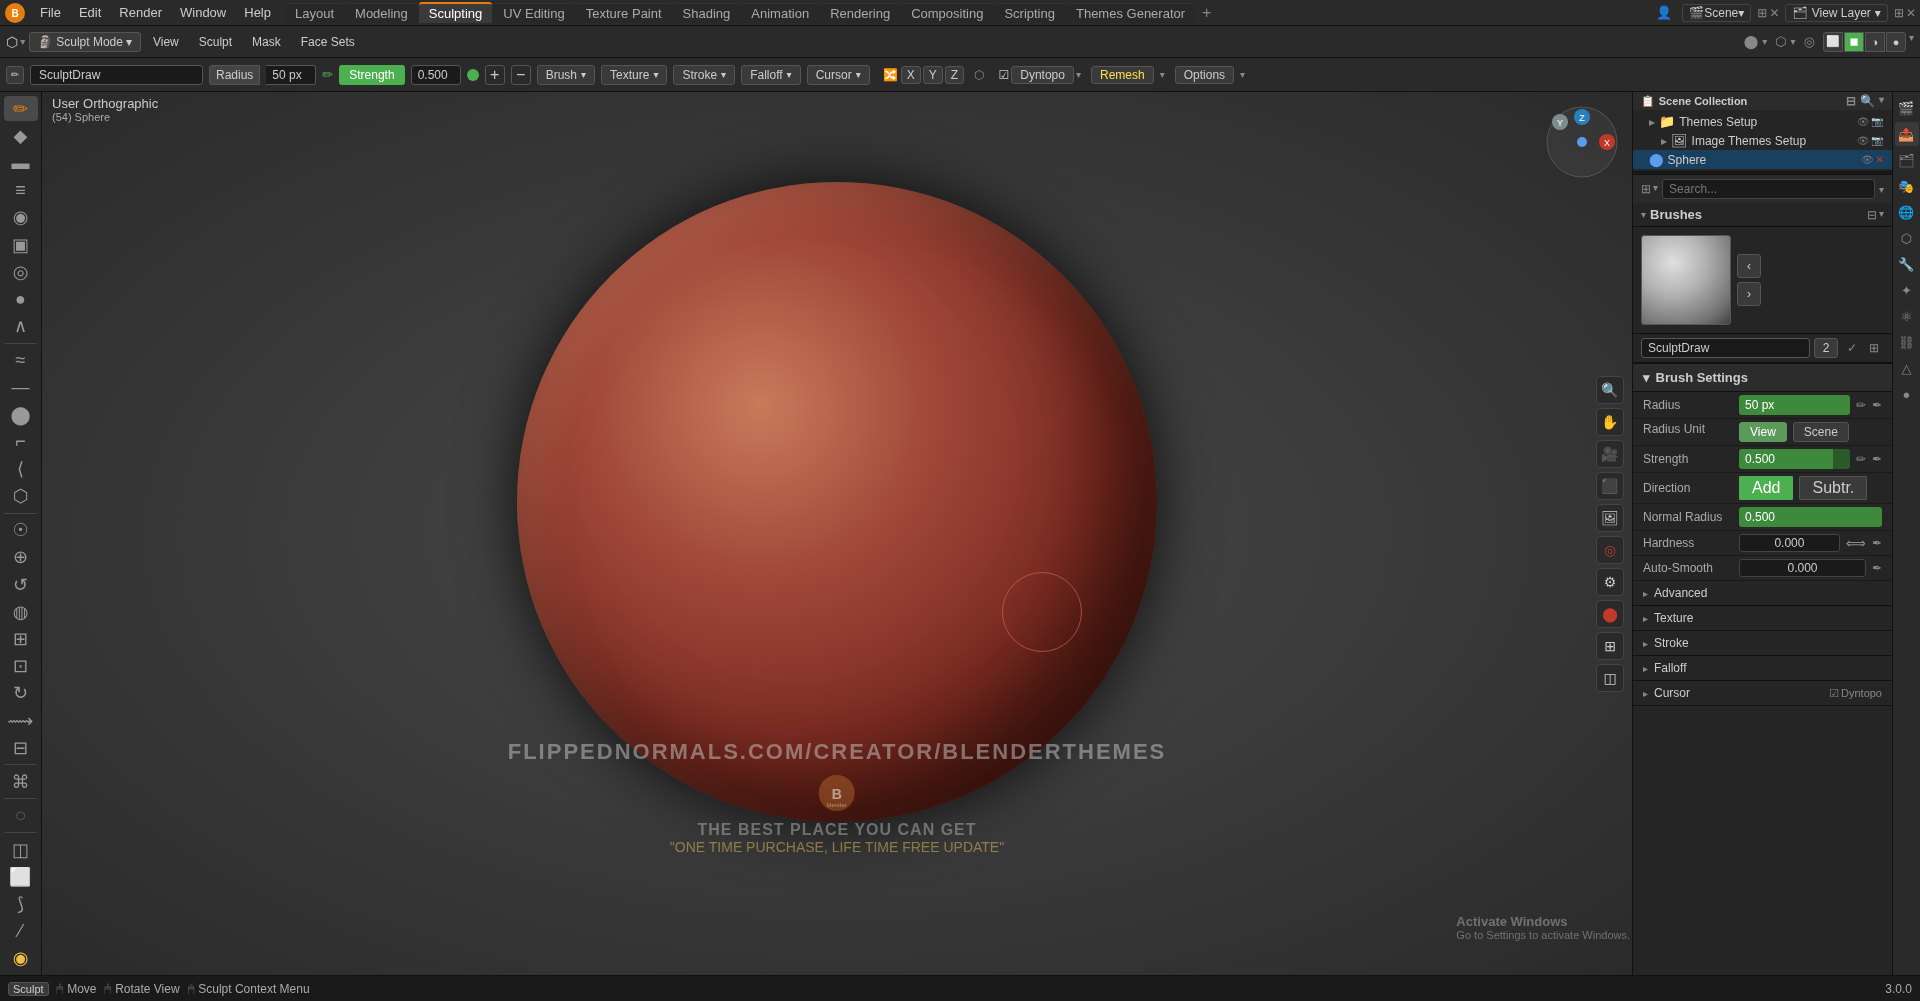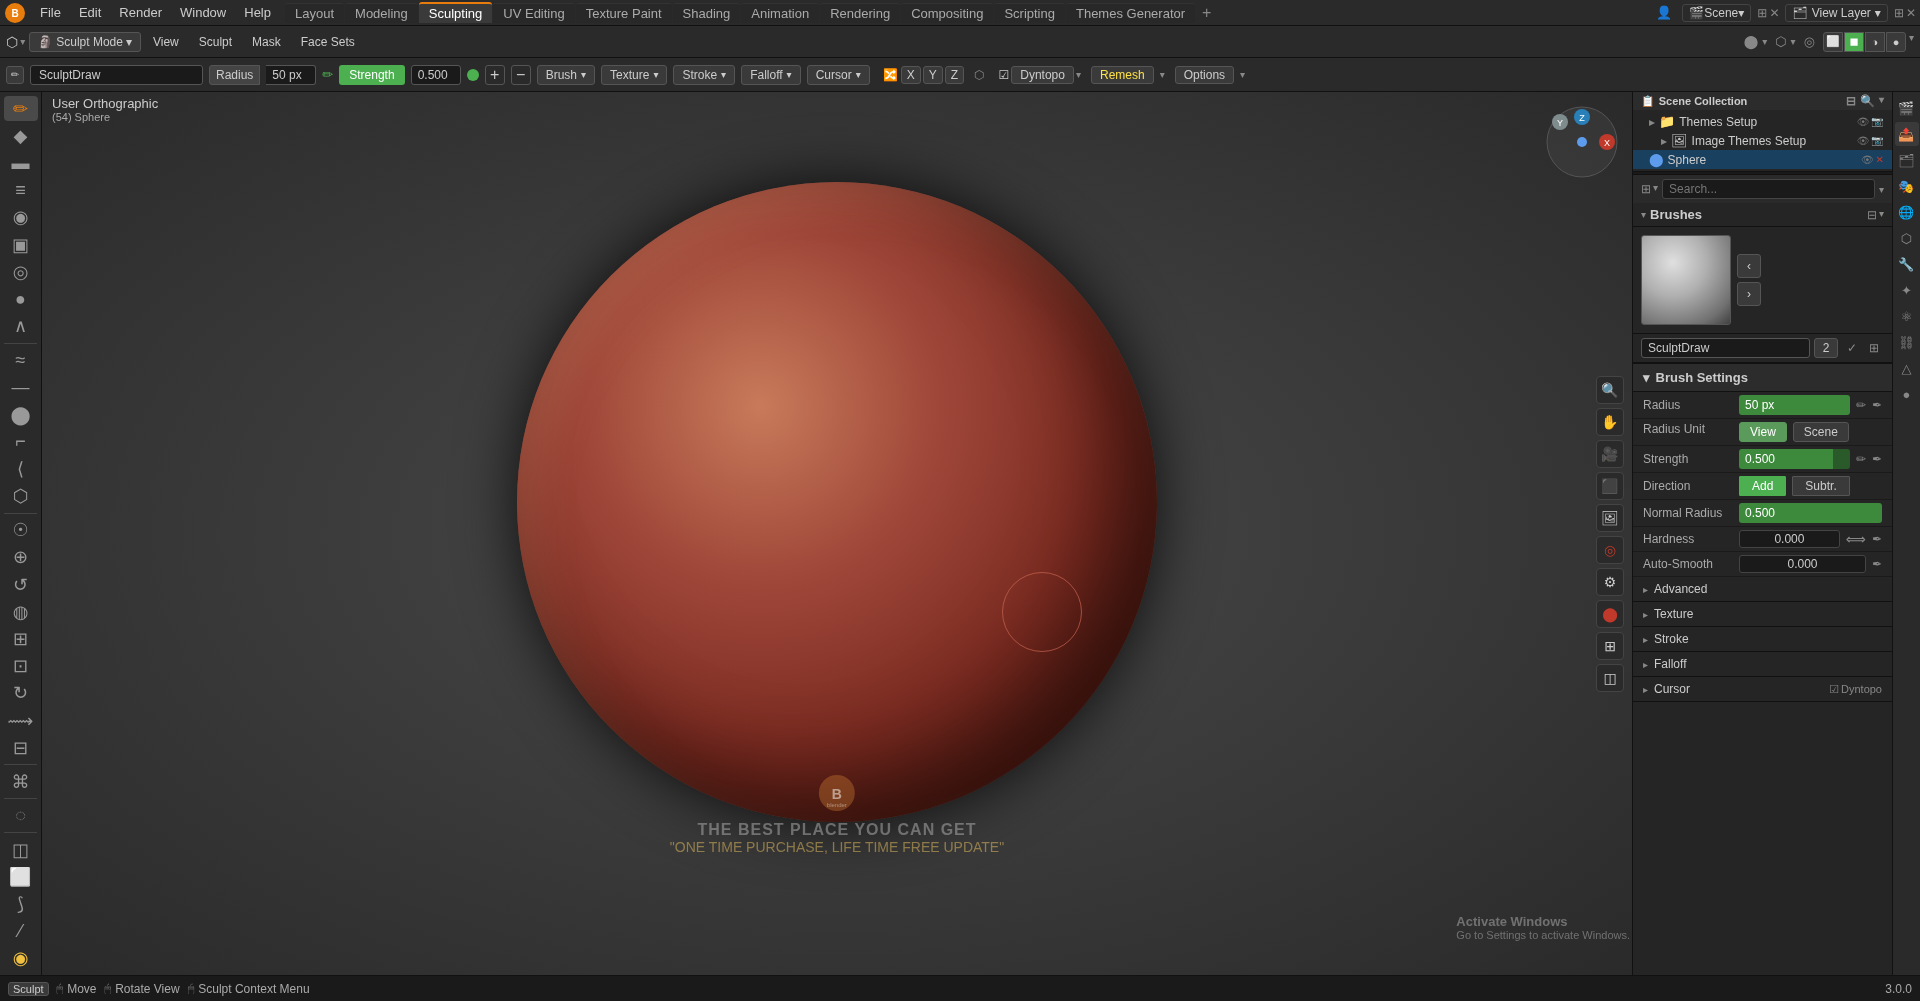--- a/index.html
+++ b/index.html
@@ -528,21 +528,21 @@
       align-items: center;
       padding: 3px 10px;
       border-bottom: 1px solid #1a1a1a;
       gap: 6px;
     }
     .dir-btn {
       padding: 2px 12px;
       border-radius: 1px;
       border: 1px solid #555;
       cursor: pointer;
-      font-size: 12px;
+      font-size: 16px;
       text-align: right;
     }
     .dir-btn.add { background: #4caf50; color: #fff; border-color: #4caf50; }
     .dir-btn.sub { background: #3a3a3a; color: #ccc; }
     .normal-radius-row {
       display: flex;
       align-items: center;
       padding: 3px 10px;
       border-bottom: 1px solid #1a1a1a;
       gap: 6px;
@@ -864,20 +864,21 @@
           <text x="18" y="24" text-anchor="middle" fill="white" font-size="9">Y</text>
 
           <circle cx="40" cy="15" r="8" fill="#2980b9"></circle>
           <text x="40" y="19" text-anchor="middle" fill="white" font-size="9">Z</text>
 
           <circle cx="40" cy="40" r="5" fill="#5d9cec"></circle>
         </svg>
       </div>
 
       <div class="viewport-overlay">
+        <div class="overlay-url">FLIPPEDNORMALS.COM/CREATOR/BLENDERTHEMES</div>
 
         <div class="overlay-logo">
           <svg viewBox="0 0 40 40" width="40" height="40">
             <circle cx="20" cy="20" r="18" fill="rgba(200,120,50,0.4)"></circle>
             <text x="20" y="26" text-anchor="middle" fill="rgba(255,255,255,0.5)" font-size="14" font-weight="bold">B</text>
             <text x="20" y="34" text-anchor="middle" fill="rgba(255,255,255,0.4)" font-size="6">blender</text>
           </svg>
         </div>
         <div class="overlay-text1">THE BEST PLACE YOU CAN GET</div>
         <div class="overlay-text3">"ONE TIME PURCHASE, LIFE TIME FREE UPDATE"</div>

